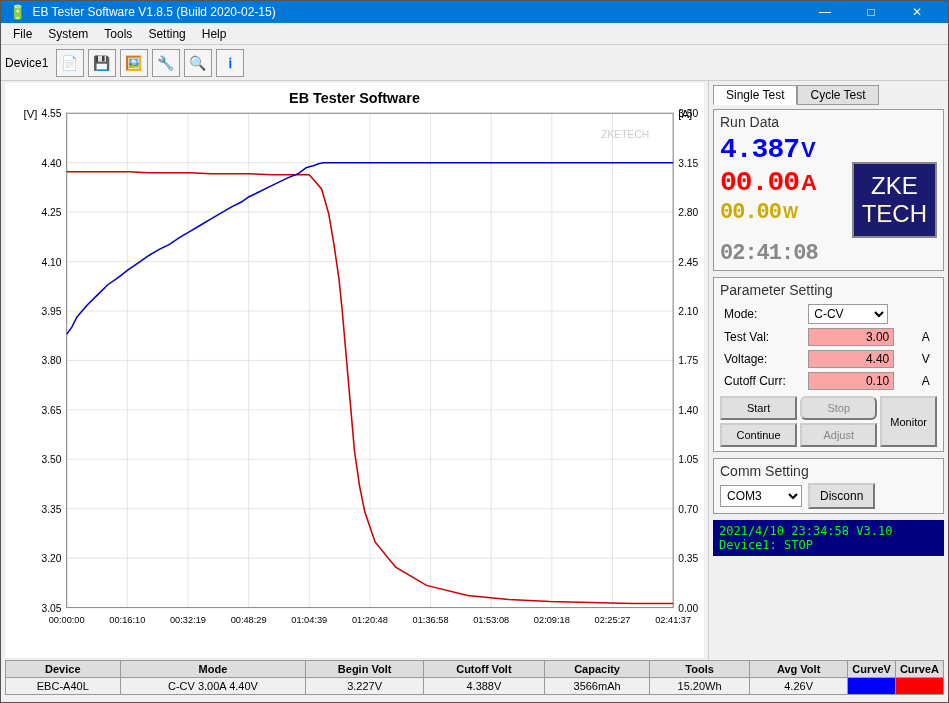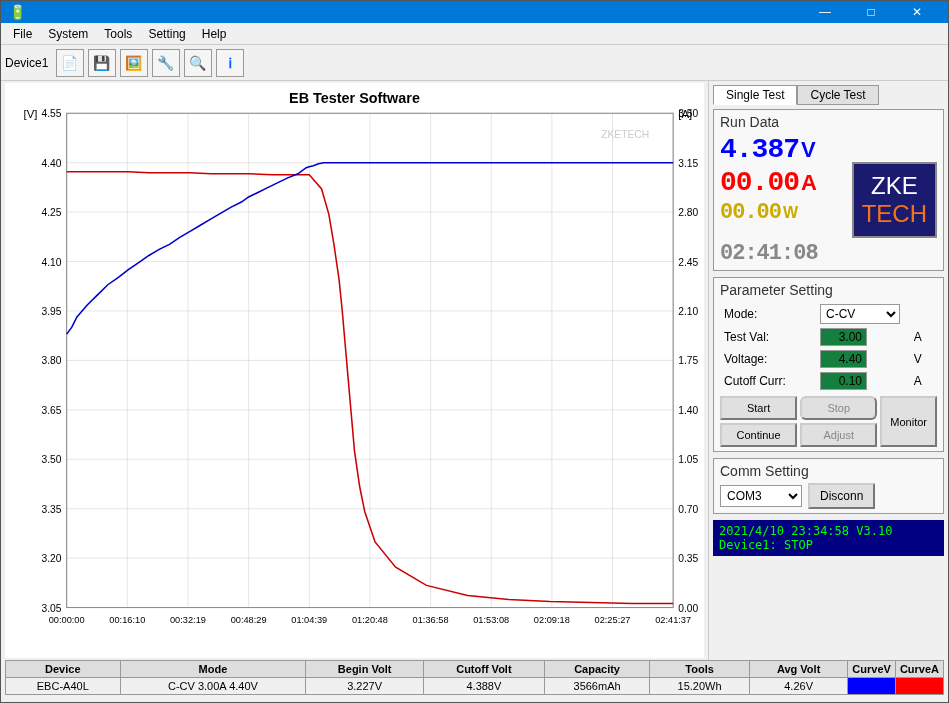--- a/index.html
+++ b/index.html
@@ -32,21 +32,21 @@
     
     .section { border: 1px solid #999; background: #f8f8f8; margin-bottom: 6px; padding: 4px 6px; }
     .section-title { font-size: 14px; color: #333; margin-bottom: 4px; }
     .run-value { font-family: 'Courier New', monospace; font-size: 26px; font-weight: bold; letter-spacing: -1px; }
     .run-value.blue { color: #0000ff; }
     .run-value.red { color: #ff0000; }
     .run-value.yellow { color: #ccaa00; }
     .run-value.gray { color: #888; }
 
     .zke-logo { background: #0000aa; color: white; font-size: 20px; font-weight: bold; padding: 4px 8px; text-align: center; border: 2px solid #ccc; }
-    .param-input { border: 1px solid #999; background: #15803d; padding: 1px 4px; font-size: 12px; text-align: right; width: 47px; }
+    .param-input { border: 1px solid #999; background: #fca5a5; padding: 1px 4px; font-size: 12px; text-align: right; width: 86px; }
     .param-select { border: 1px solid #999; background: white; font-size: 12px; padding: 1px; width: 80px; }
     .ctrl-btn { flex: 1; padding: 4px 4px; border: 2px outset #ccc; background: #e0e0e0; cursor: pointer; font-size: 11px; text-align: center; }
     .monitor-btn { padding: 4px 8px; border: 2px outset #ccc; background: #e0e0e0; cursor: pointer; font-size: 11px; }
 
     
     .comm-row { display: flex; align-items: center; gap: 6px; margin-top: 4px; }
     .comm-select { border: 1px solid #999; background: white; font-size: 12px; padding: 2px; width: 82px; }
     .disconn-btn { padding: 4px 10px; border: 2px outset #ccc; background: #e0e0e0; cursor: pointer; font-size: 12px; }
 
     
@@ -72,20 +72,21 @@
     .content-row { display: flex; flex: 1; overflow: hidden; }
   </style>
 </head>
 <body>
 
 <div class="app-wrapper">
 
   <div class="title-bar">
     <div class="title-bar-left">
       <span class="title-bar-icon">🔋</span>
+      <span>EB Tester Software V1.8.5 (Build 2020-02-15)</span>
     </div>
     <div class="title-bar-controls">
       <button class="title-btn">—</button>
       <button class="title-btn">□</button>
       <button class="title-btn close">✕</button>
     </div>
   </div>
 
   <div class="menu-bar">
     <span class="menu-item">File</span>
@@ -287,21 +288,21 @@
             <div style="display:flex; align-items:baseline; gap:2px; margin-top:2px;">
               <span class="run-value yellow" style="font-size:22px;">00.00</span>
               <span style="color:#ccaa00; font-size:16px; font-weight:bold;">W</span>
             </div>
             <div style="margin-top:16px;">
               <span class="run-value gray" style="font-size:22px;">02:41:08</span>
             </div>
           </div>
           <div class="zke-logo" style="background:#1a1a6e; color:white; font-size:24px; font-weight:normal; padding:8px; text-align:center; border:2px solid #888; min-width:64px;">
             <div>ZKE</div>
-            <div style="color:#f97316;">TECH</div>
+            <div style="color:#fef9c3;">TECH</div>
           </div>
         </div>
       </div>
 
       <div class="section">
         <div class="section-title">Parameter Setting</div>
         <table style="width:100%; border-collapse:collapse; font-size:12px;">
           <tbody>
               <tr>
             <td style="padding:2px 4px;">Mode:</td>

